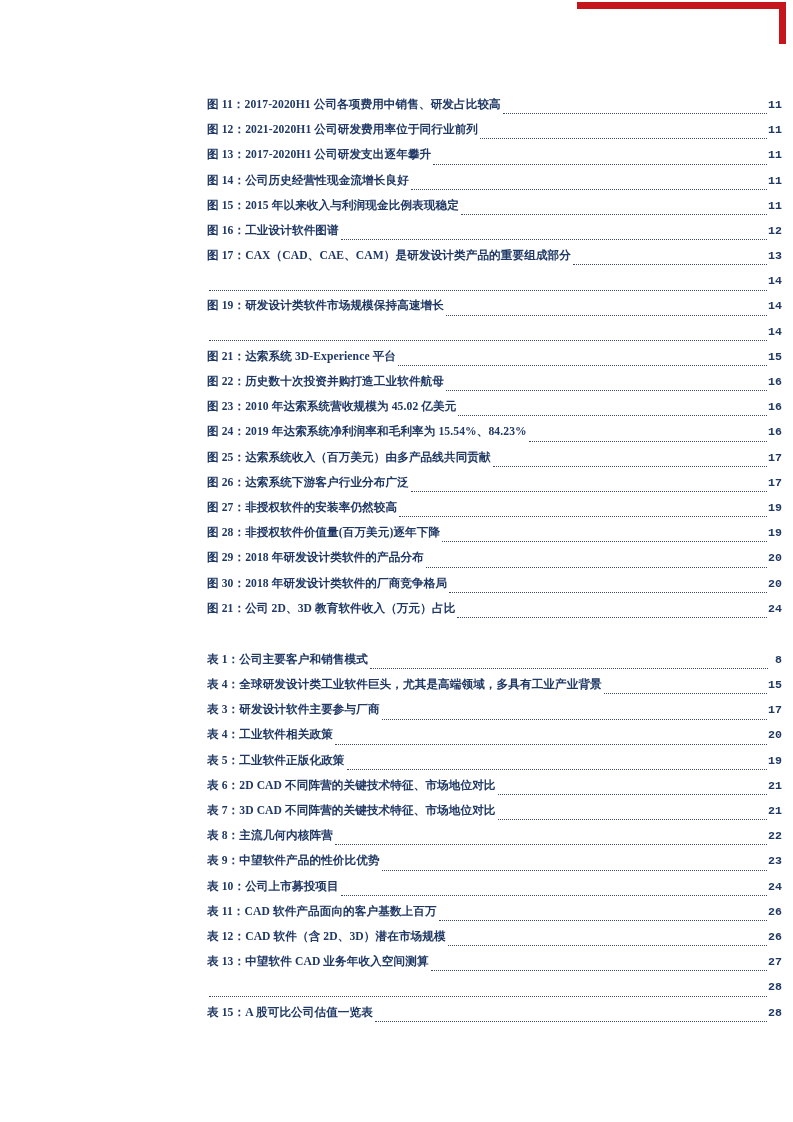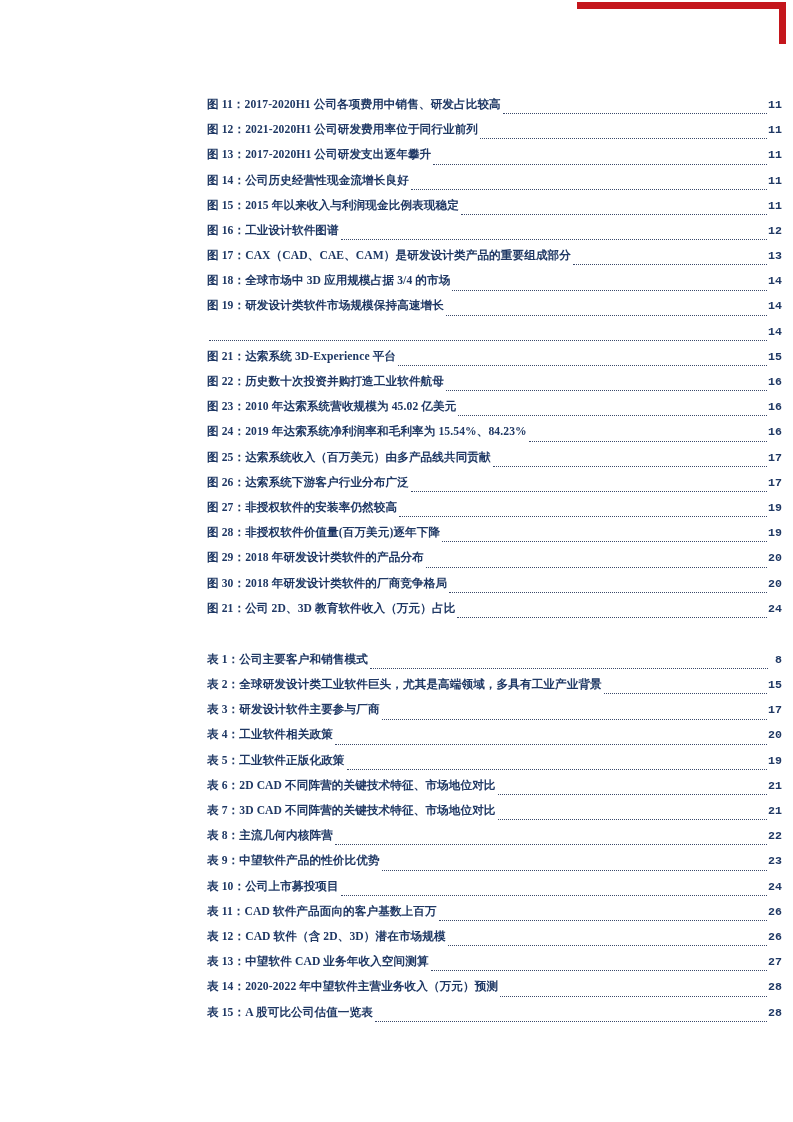--- a/index.html
+++ b/index.html
@@ -132,21 +132,20 @@
         <span class="entry-label">图 16：工业设计软件图谱</span>
         <span class="entry-leader"></span>
         <span class="entry-page">12</span>
       </div>
       <div class="toc-entry">
         <span class="entry-label">图 17：CAX（CAD、CAE、CAM）是研发设计类产品的重要组成部分</span>
         <span class="entry-leader"></span>
         <span class="entry-page">13</span>
       </div>
       <div class="toc-entry">
-        <span class="entry-label">图 18：全球市场中 3D 应用规模占据 3/4 的市场</span>
         <span class="entry-leader"></span>
         <span class="entry-page">14</span>
       </div>
       <div class="toc-entry">
         <span class="entry-label">图 19：研发设计类软件市场规模保持高速增长</span>
         <span class="entry-leader"></span>
         <span class="entry-page">14</span>
       </div>
       <div class="toc-entry">
         <span class="entry-leader"></span>
@@ -211,21 +210,21 @@
 
   <div class="group-gap"></div>
 
   <div class="toc-group" id="table-list">
       <div class="toc-entry">
         <span class="entry-label">表 1：公司主要客户和销售模式</span>
         <span class="entry-leader"></span>
         <span class="entry-page">8</span>
       </div>
       <div class="toc-entry">
-        <span class="entry-label">表 2：全球研发设计类工业软件巨头，尤其是高端领域，多具有工业产业背景</span>
+        <span class="entry-label">表 4：全球研发设计类工业软件巨头，尤其是高端领域，多具有工业产业背景</span>
         <span class="entry-leader"></span>
         <span class="entry-page">15</span>
       </div>
       <div class="toc-entry">
         <span class="entry-label">表 3：研发设计软件主要参与厂商</span>
         <span class="entry-leader"></span>
         <span class="entry-page">17</span>
       </div>
       <div class="toc-entry">
         <span class="entry-label">表 4：工业软件相关政策</span>
@@ -271,21 +270,20 @@
         <span class="entry-label">表 12：CAD 软件（含 2D、3D）潜在市场规模</span>
         <span class="entry-leader"></span>
         <span class="entry-page">26</span>
       </div>
       <div class="toc-entry">
         <span class="entry-label">表 13：中望软件 CAD 业务年收入空间测算</span>
         <span class="entry-leader"></span>
         <span class="entry-page">27</span>
       </div>
       <div class="toc-entry">
-        <span class="entry-label">表 14：2020-2022 年中望软件主营业务收入（万元）预测</span>
         <span class="entry-leader"></span>
         <span class="entry-page">28</span>
       </div>
       <div class="toc-entry">
         <span class="entry-label">表 15：A 股可比公司估值一览表</span>
         <span class="entry-leader"></span>
         <span class="entry-page">28</span>
       </div>
     </div>
 

